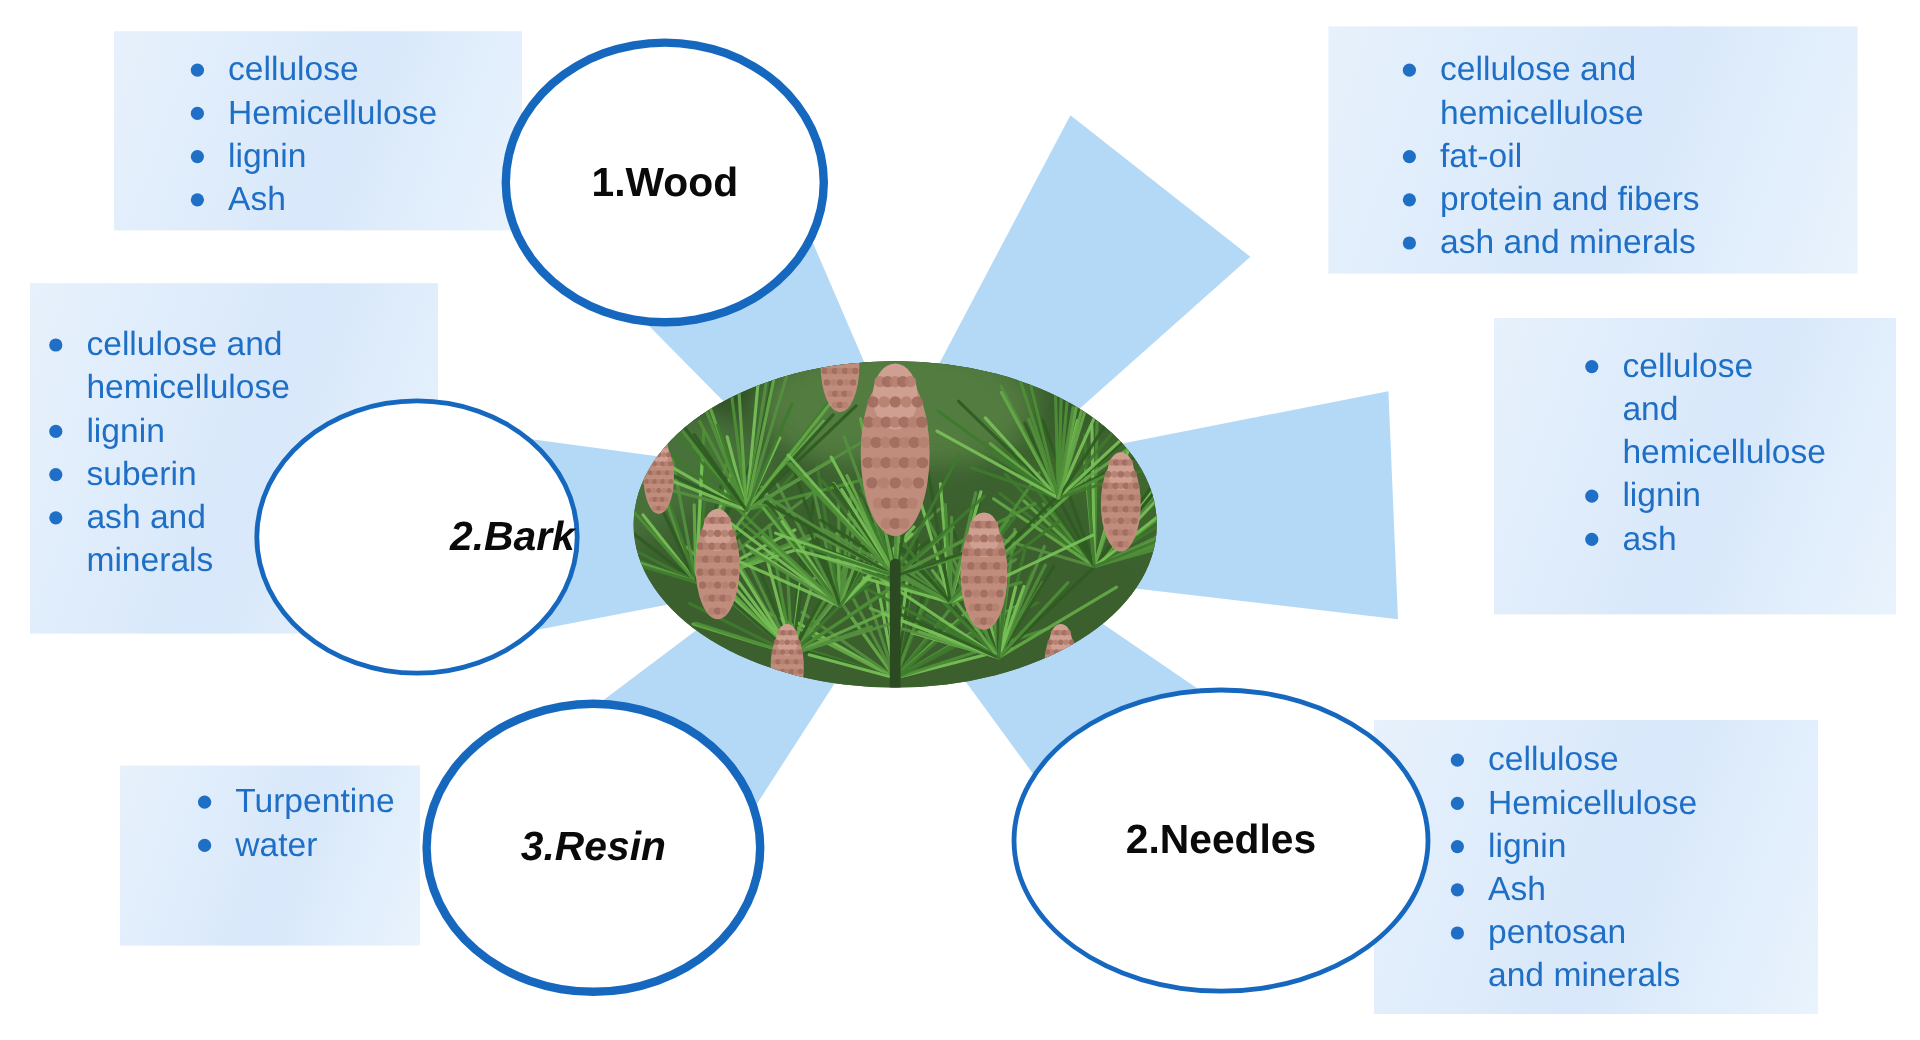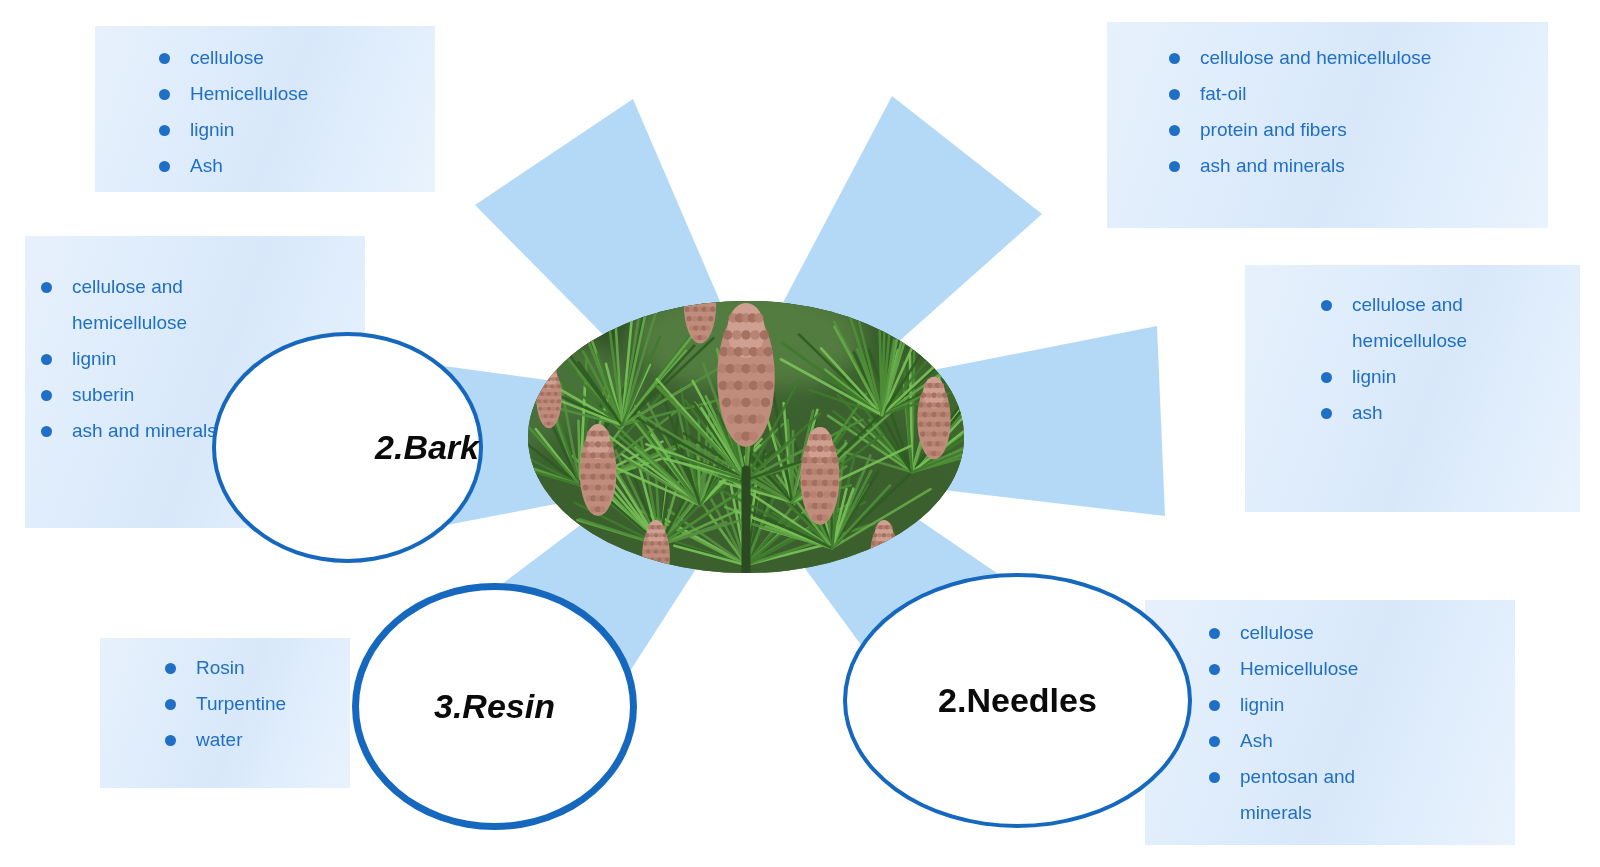--- a/index.html
+++ b/index.html
@@ -5,21 +5,21 @@
   html,body{margin:0;padding:0;background:#fff;}
   .stage{position:relative;width:1600px;height:867px;background:#fff;overflow:hidden;
          font-family:"Liberation Sans",sans-serif;}
   .layer{position:absolute;left:0;top:0;width:1600px;height:867px;z-index:2;}
   .ray{fill:var(--ray,#b4d9f6);}
 
   
   .box{position:absolute;z-index:1;box-sizing:border-box;
        background:linear-gradient(110deg,#e7f1fc 0%,#d8e8fa 55%,#e9f3fd 100%);}
   .box ul{list-style:none;margin:0;padding:0;}
-  .box li{position:relative;color:var(--bullet,#1e6fc5);font-size:19px;line-height:36px;
+  .box li{position:relative;color:var(--bullet,#1e6fc5);font-size:28px;line-height:36px;
           padding-left:33px;white-space:normal;}
   .box li::before{content:"";position:absolute;left:2px;top:13px;width:11px;height:11px;
           border-radius:50%;background:var(--bullet,#1e6fc5);}
 
   #box-wood   {left:95px;  top:26px;  width:340px;height:166px;padding:14px 0 0 62px;}
   #box-bark   {left:25px;  top:236px; width:340px;height:292px;padding:33px 0 0 14px;}
   #box-resin  {left:100px; top:638px; width:250px;height:150px;padding:12px 0 0 63px;}
   #box-needles{left:1145px;top:600px; width:370px;height:245px;padding:15px 0 0 62px;}
   #box-cones  {left:1245px;top:265px; width:335px;height:247px;padding:22px 0 0 74px;}
   #box-seeds  {left:1107px;top:22px;  width:441px;height:206px;padding:18px 0 0 60px;}
@@ -799,21 +799,20 @@
     <ul>
       <li>cellulose and hemicellulose</li>
       <li>lignin</li>
       <li>suberin</li>
       <li>ash and minerals</li>
     </ul>
   </div>
 
   <div class="box" id="box-resin">
     <ul>
-      <li>Rosin</li>
       <li>Turpentine</li>
       <li>water</li>
     </ul>
   </div>
 
   <div class="box" id="box-needles">
     <ul>
       <li>cellulose</li>
       <li>Hemicellulose</li>
       <li>lignin</li>
@@ -832,20 +831,23 @@
 
   <div class="box" id="box-seeds">
     <ul>
       <li>cellulose and hemicellulose</li>
       <li>fat-oil</li>
       <li>protein and fibers</li>
       <li>ash and minerals</li>
     </ul>
   </div>
 
+  <div class="node" id="node-wood">
+    <span>1.Wood</span>
+  </div>
   <div class="node thin italic" id="node-bark">
     <span>2.Bark</span>
   </div>
   <div class="node italic" id="node-resin">
     <span>3.Resin</span>
   </div>
   <div class="node thin" id="node-needles">
     <span>2.Needles</span>
   </div>
 

